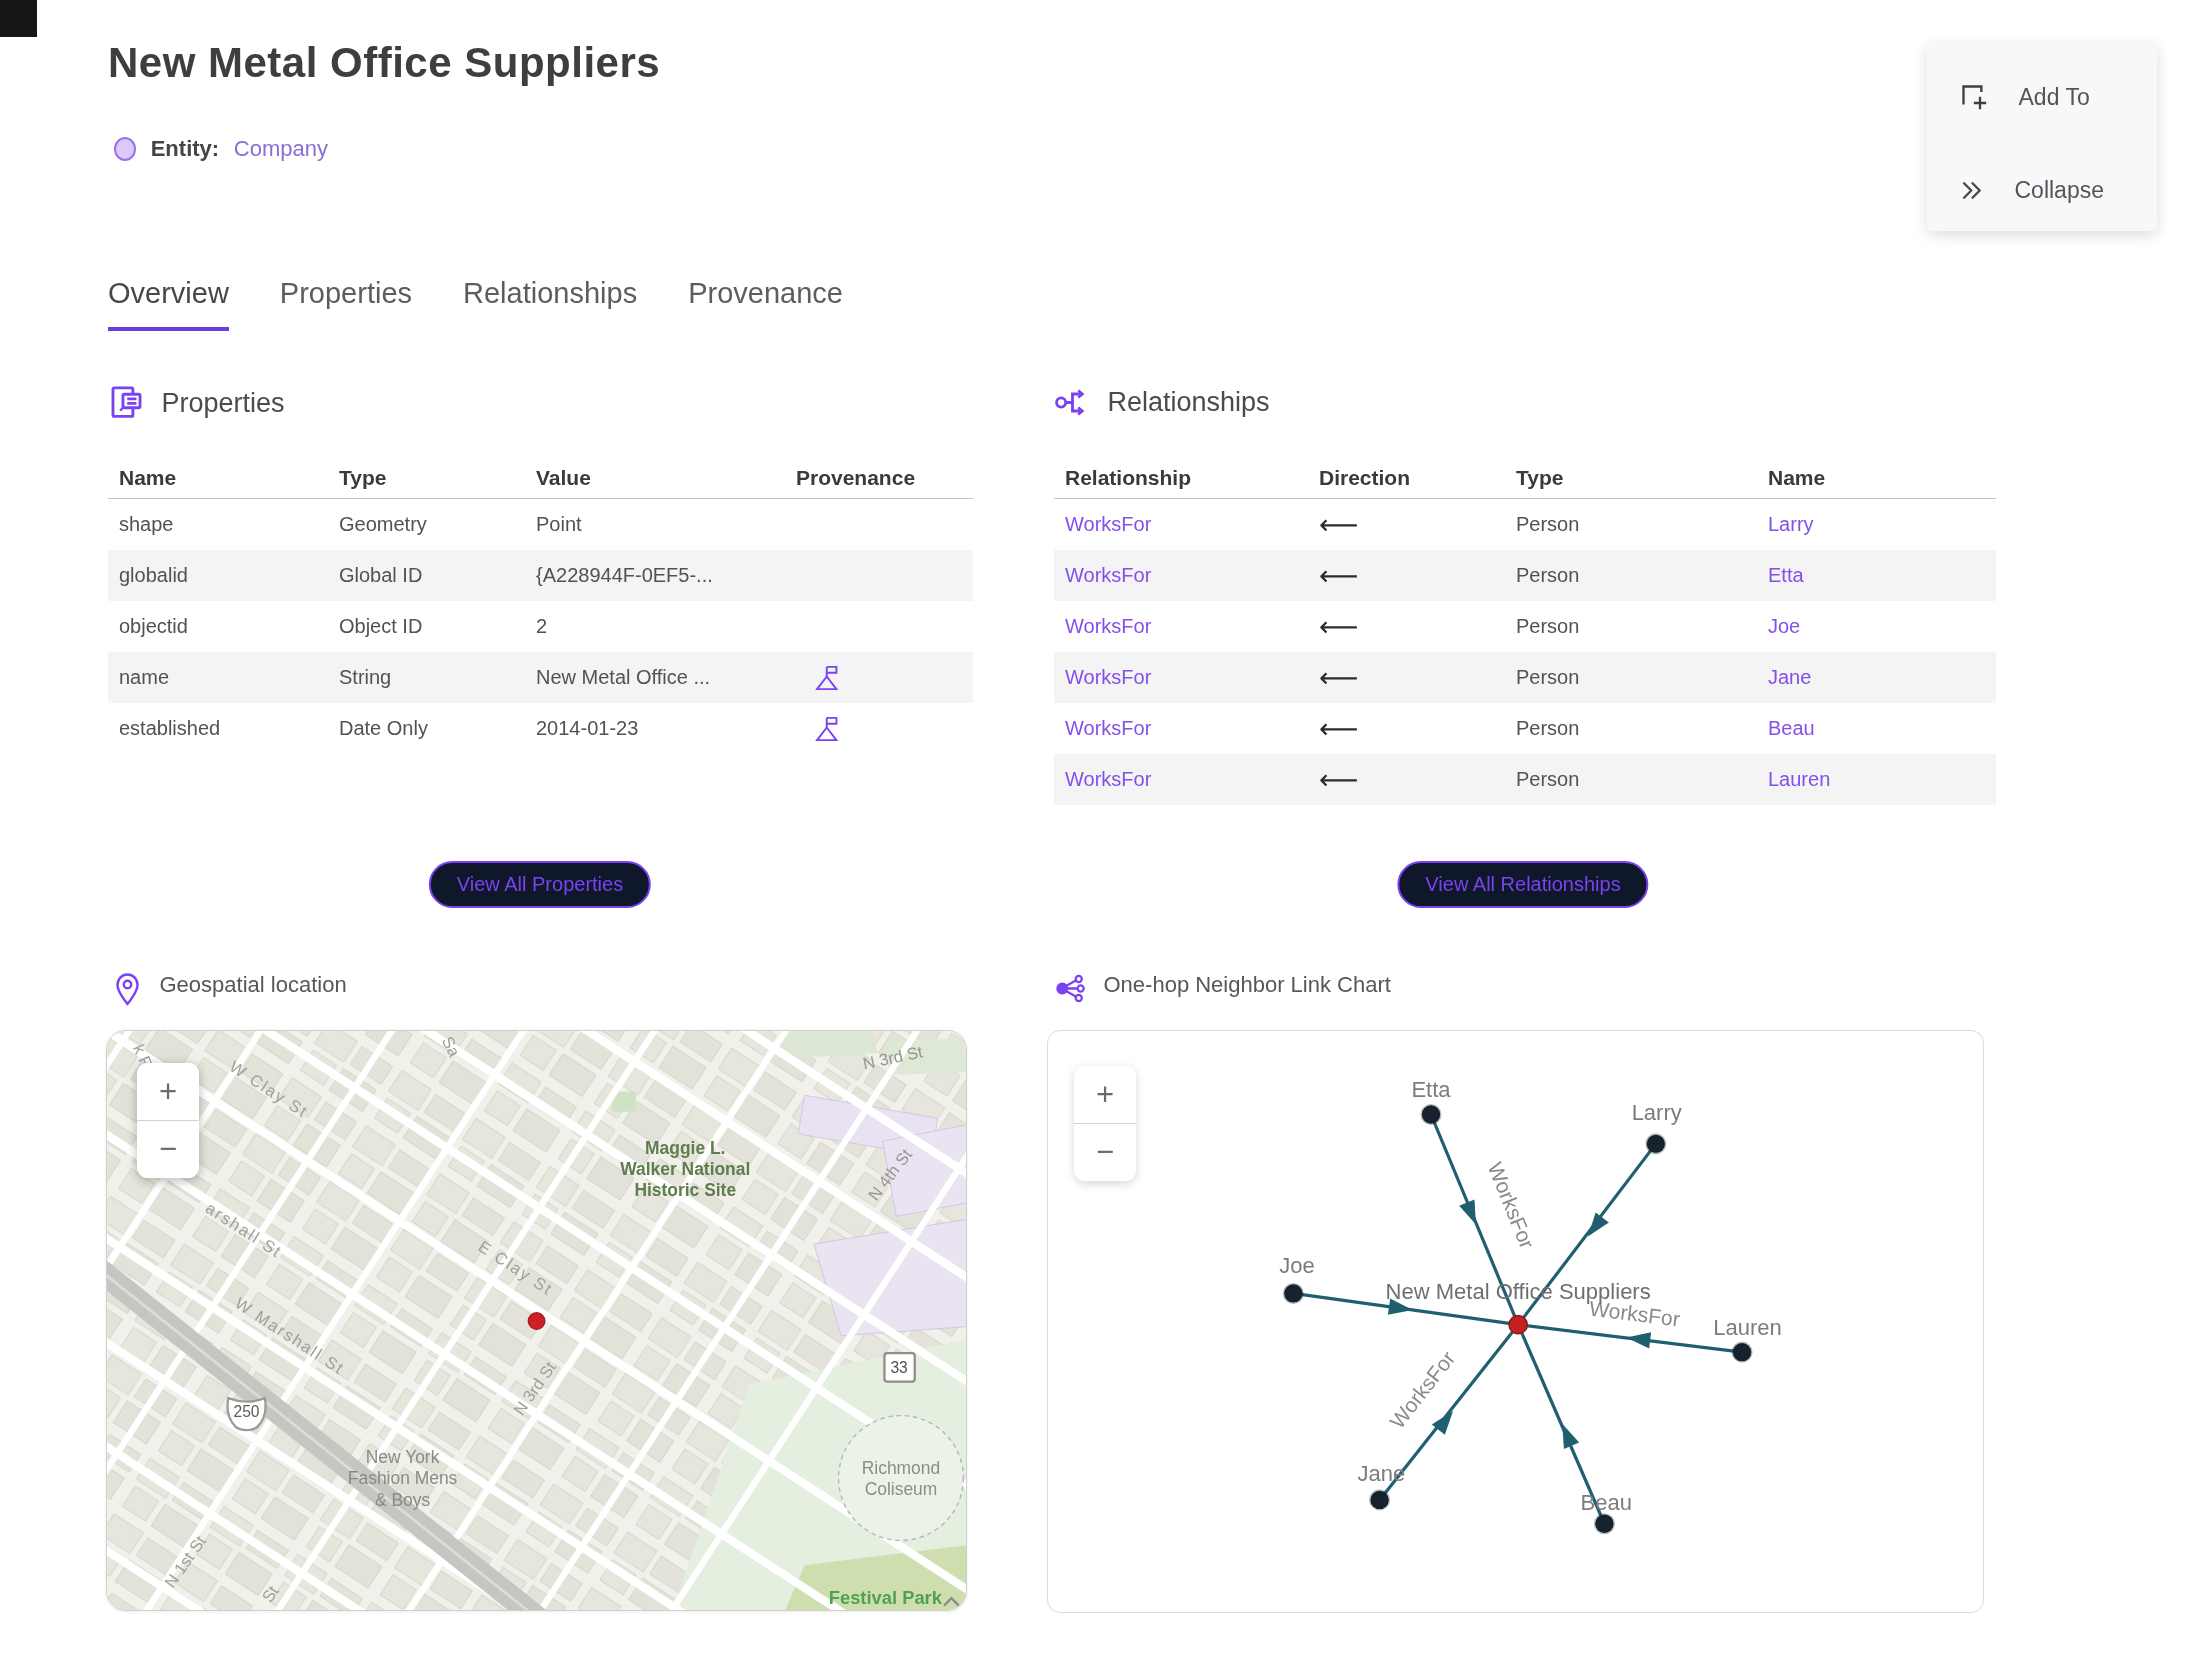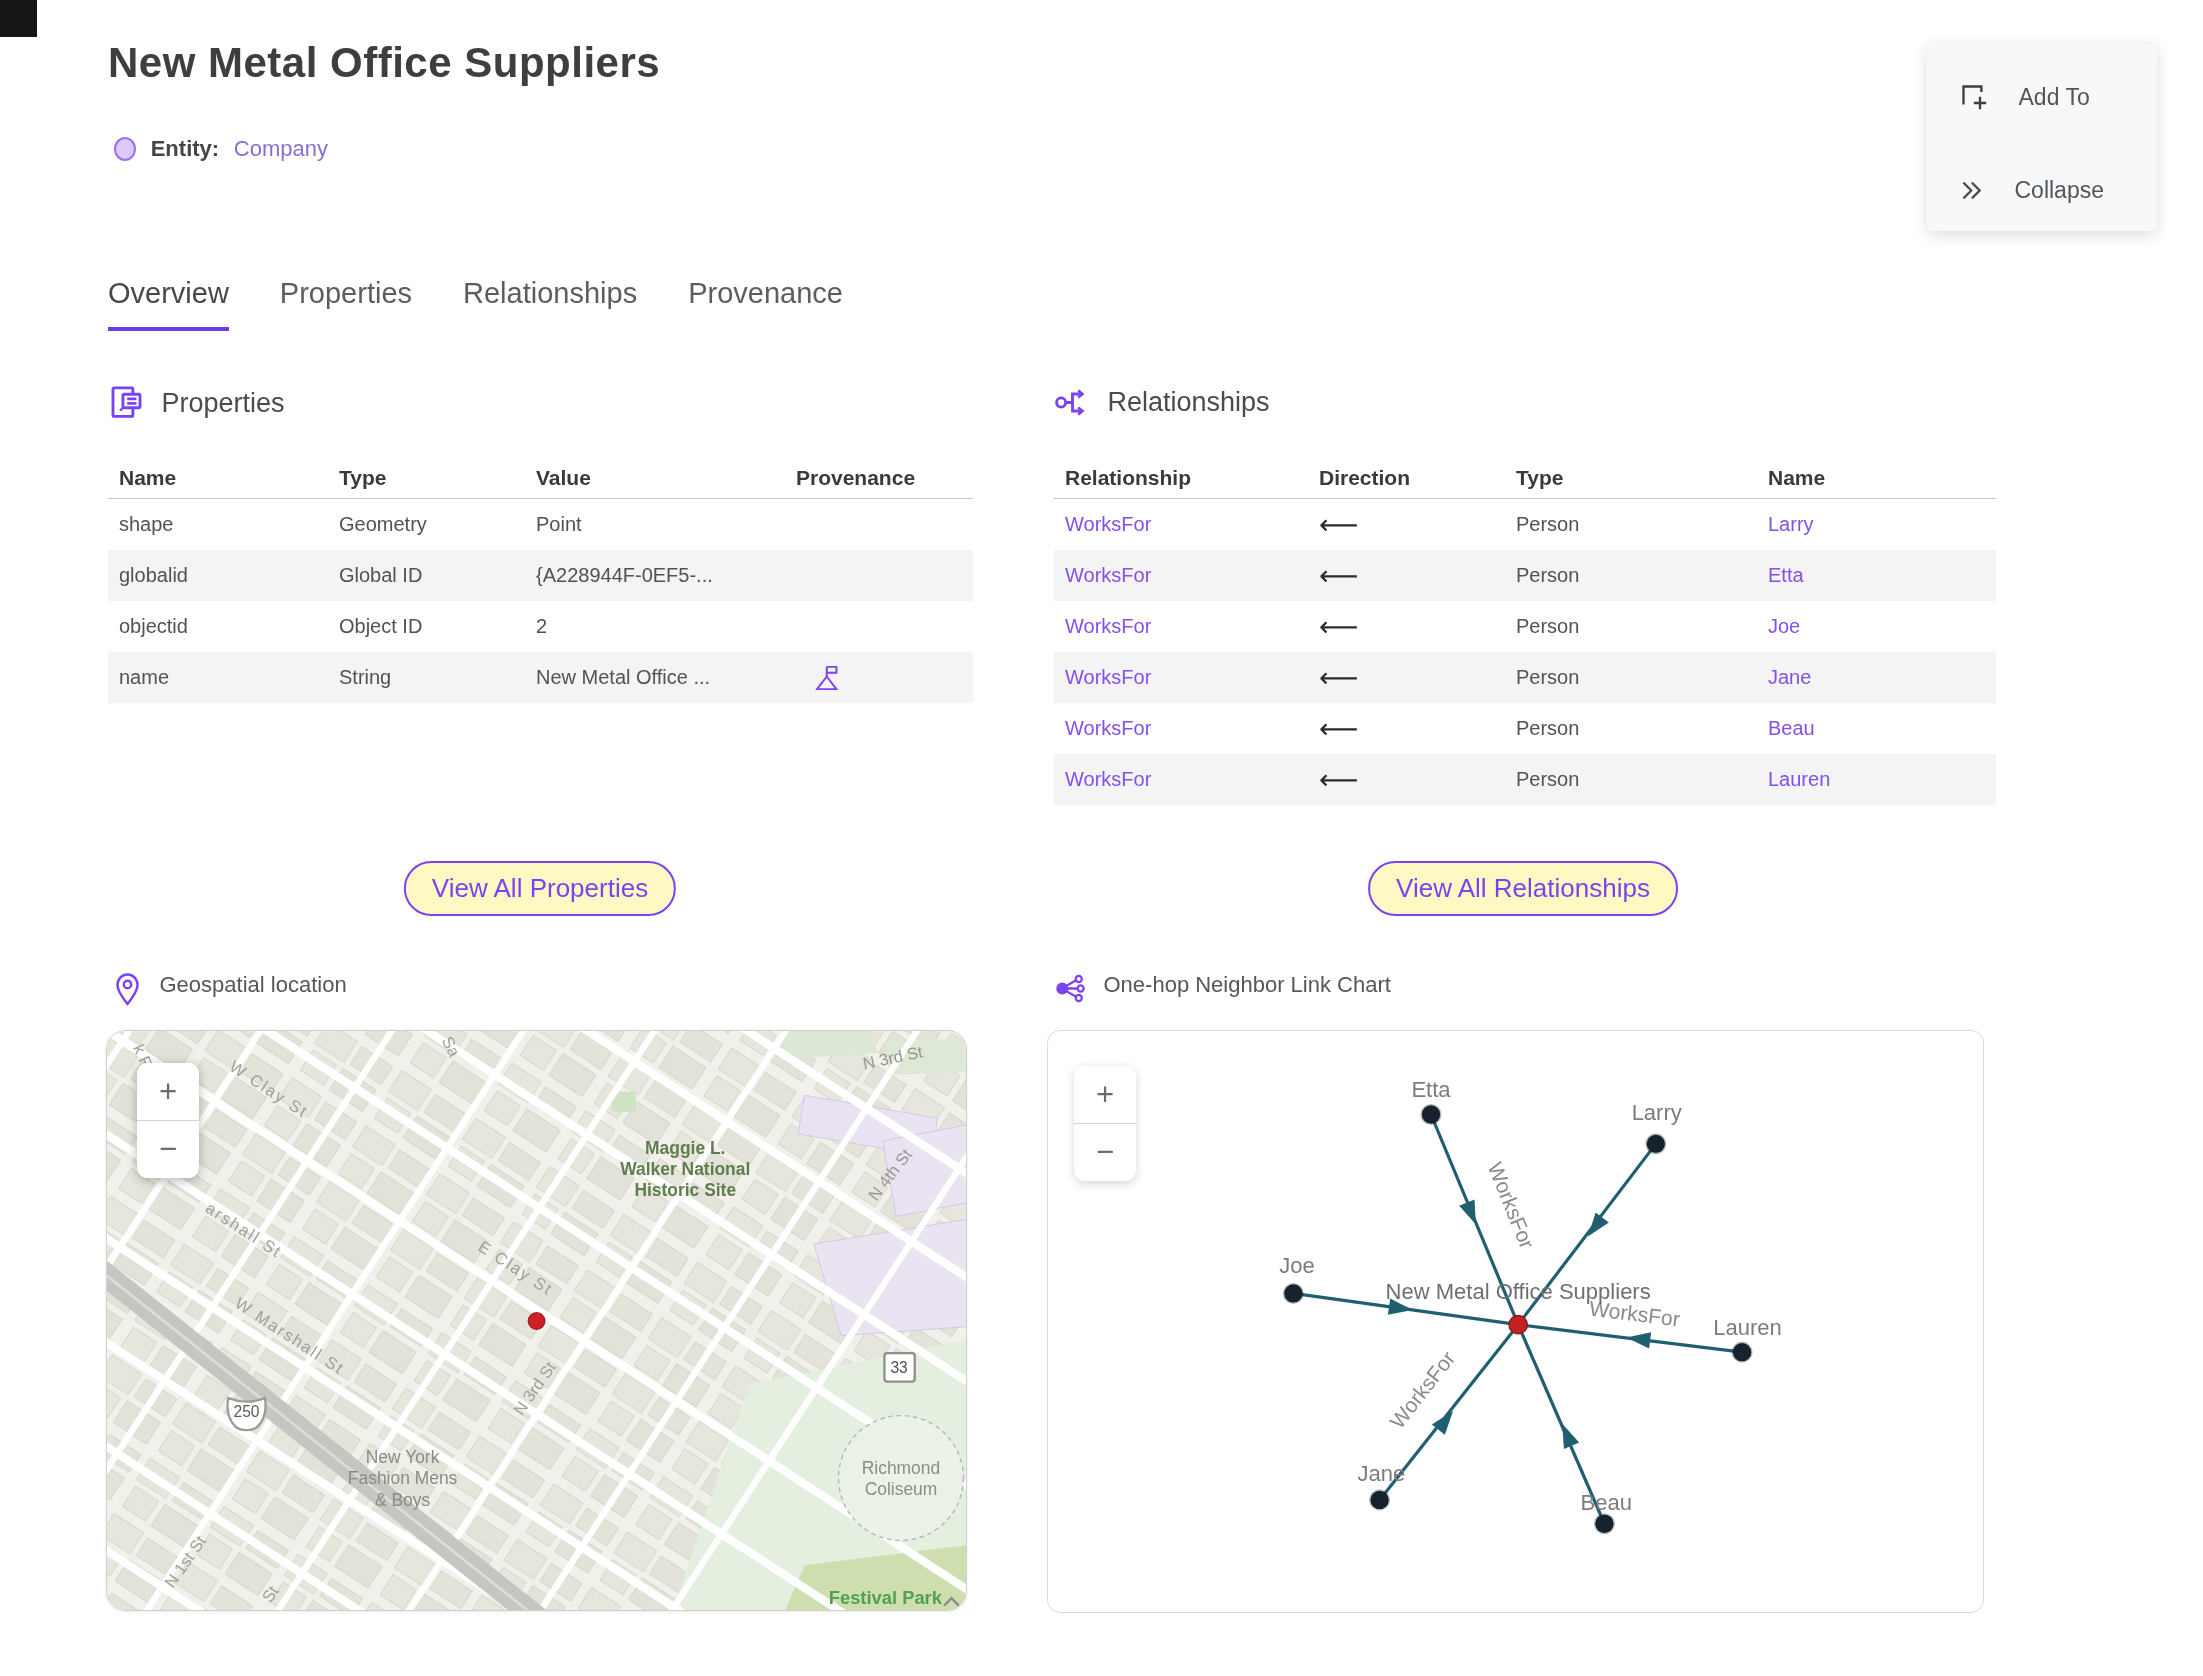--- a/index.html
+++ b/index.html
@@ -48,22 +48,22 @@
   .tr:nth-child(odd):not(.head) { background:#f4f4f4; }
   .tr .cell { padding-left:11px; }
   .tr.head .cell { padding-left:11px; }
   a.plink { color:#8450e9; text-decoration:none; cursor:pointer; }
   .dir-arrow { font-size:27.5px; color:#2c2c2c; padding-left:11px; }
   .flag-cell { display:flex; align-items:center; padding-left:27.5px; }
 
   
   .pill-btn {
     position:absolute; top:861px; transform:translateX(-50%);
-    border:2.3px solid #7b42f1; color:#7b42f1; background:#fef9c3;
-    border-radius:917px; font-size:26px; padding:10px 26px; cursor:pointer;
+    border:2.3px solid #7b42f1; color:#7b42f1; background:#0f172a;
+    border-radius:917px; font-size:20px; padding:10px 26px; cursor:pointer;
     font-family:"Liberation Sans", sans-serif;
   }
   .btn-props { left:540px; }
   .btn-rels  { left:1523px; }
 
   
   .map-card {
     position:absolute; left:106px; top:1030px; width:861px; height:581px;
     border-radius:20px; overflow:hidden; border:0.9px solid #d0d0cd;
     box-shadow:0 0.9px 3.7px rgba(0,0,0,.08); background:#f1f0ea;
@@ -160,20 +160,32 @@
     <div class="tr">
       <div class="cell">objectid</div>
       <div class="cell">Object ID</div>
       <div class="cell">2</div>
       <div class="cell"></div>
     </div>
     <div class="tr">
       <div class="cell">name</div>
       <div class="cell">String</div>
       <div class="cell">New Metal Office ...</div>
+      <div class="flag-cell">
+        <svg width="27.5" height="29" viewBox="0 0 28 30" fill="none" stroke="#7b42f1" stroke-width="2">
+          <path d="M14 4 V14"></path>
+            <path d="M14 4 H24 V10 H14"></path>
+            <path d="M14 14 L4 27 H24 Z"></path>
+        </svg>
+      </div>
+    </div>
+    <div class="tr">
+      <div class="cell">established</div>
+      <div class="cell">Date Only</div>
+      <div class="cell">2014-01-23</div>
       <div class="flag-cell">
         <svg width="27.5" height="29" viewBox="0 0 28 30" fill="none" stroke="#7b42f1" stroke-width="2">
           <path d="M14 4 V14"></path>
             <path d="M14 4 H24 V10 H14"></path>
             <path d="M14 14 L4 27 H24 Z"></path>
         </svg>
       </div>
     </div>
   </div>
 

